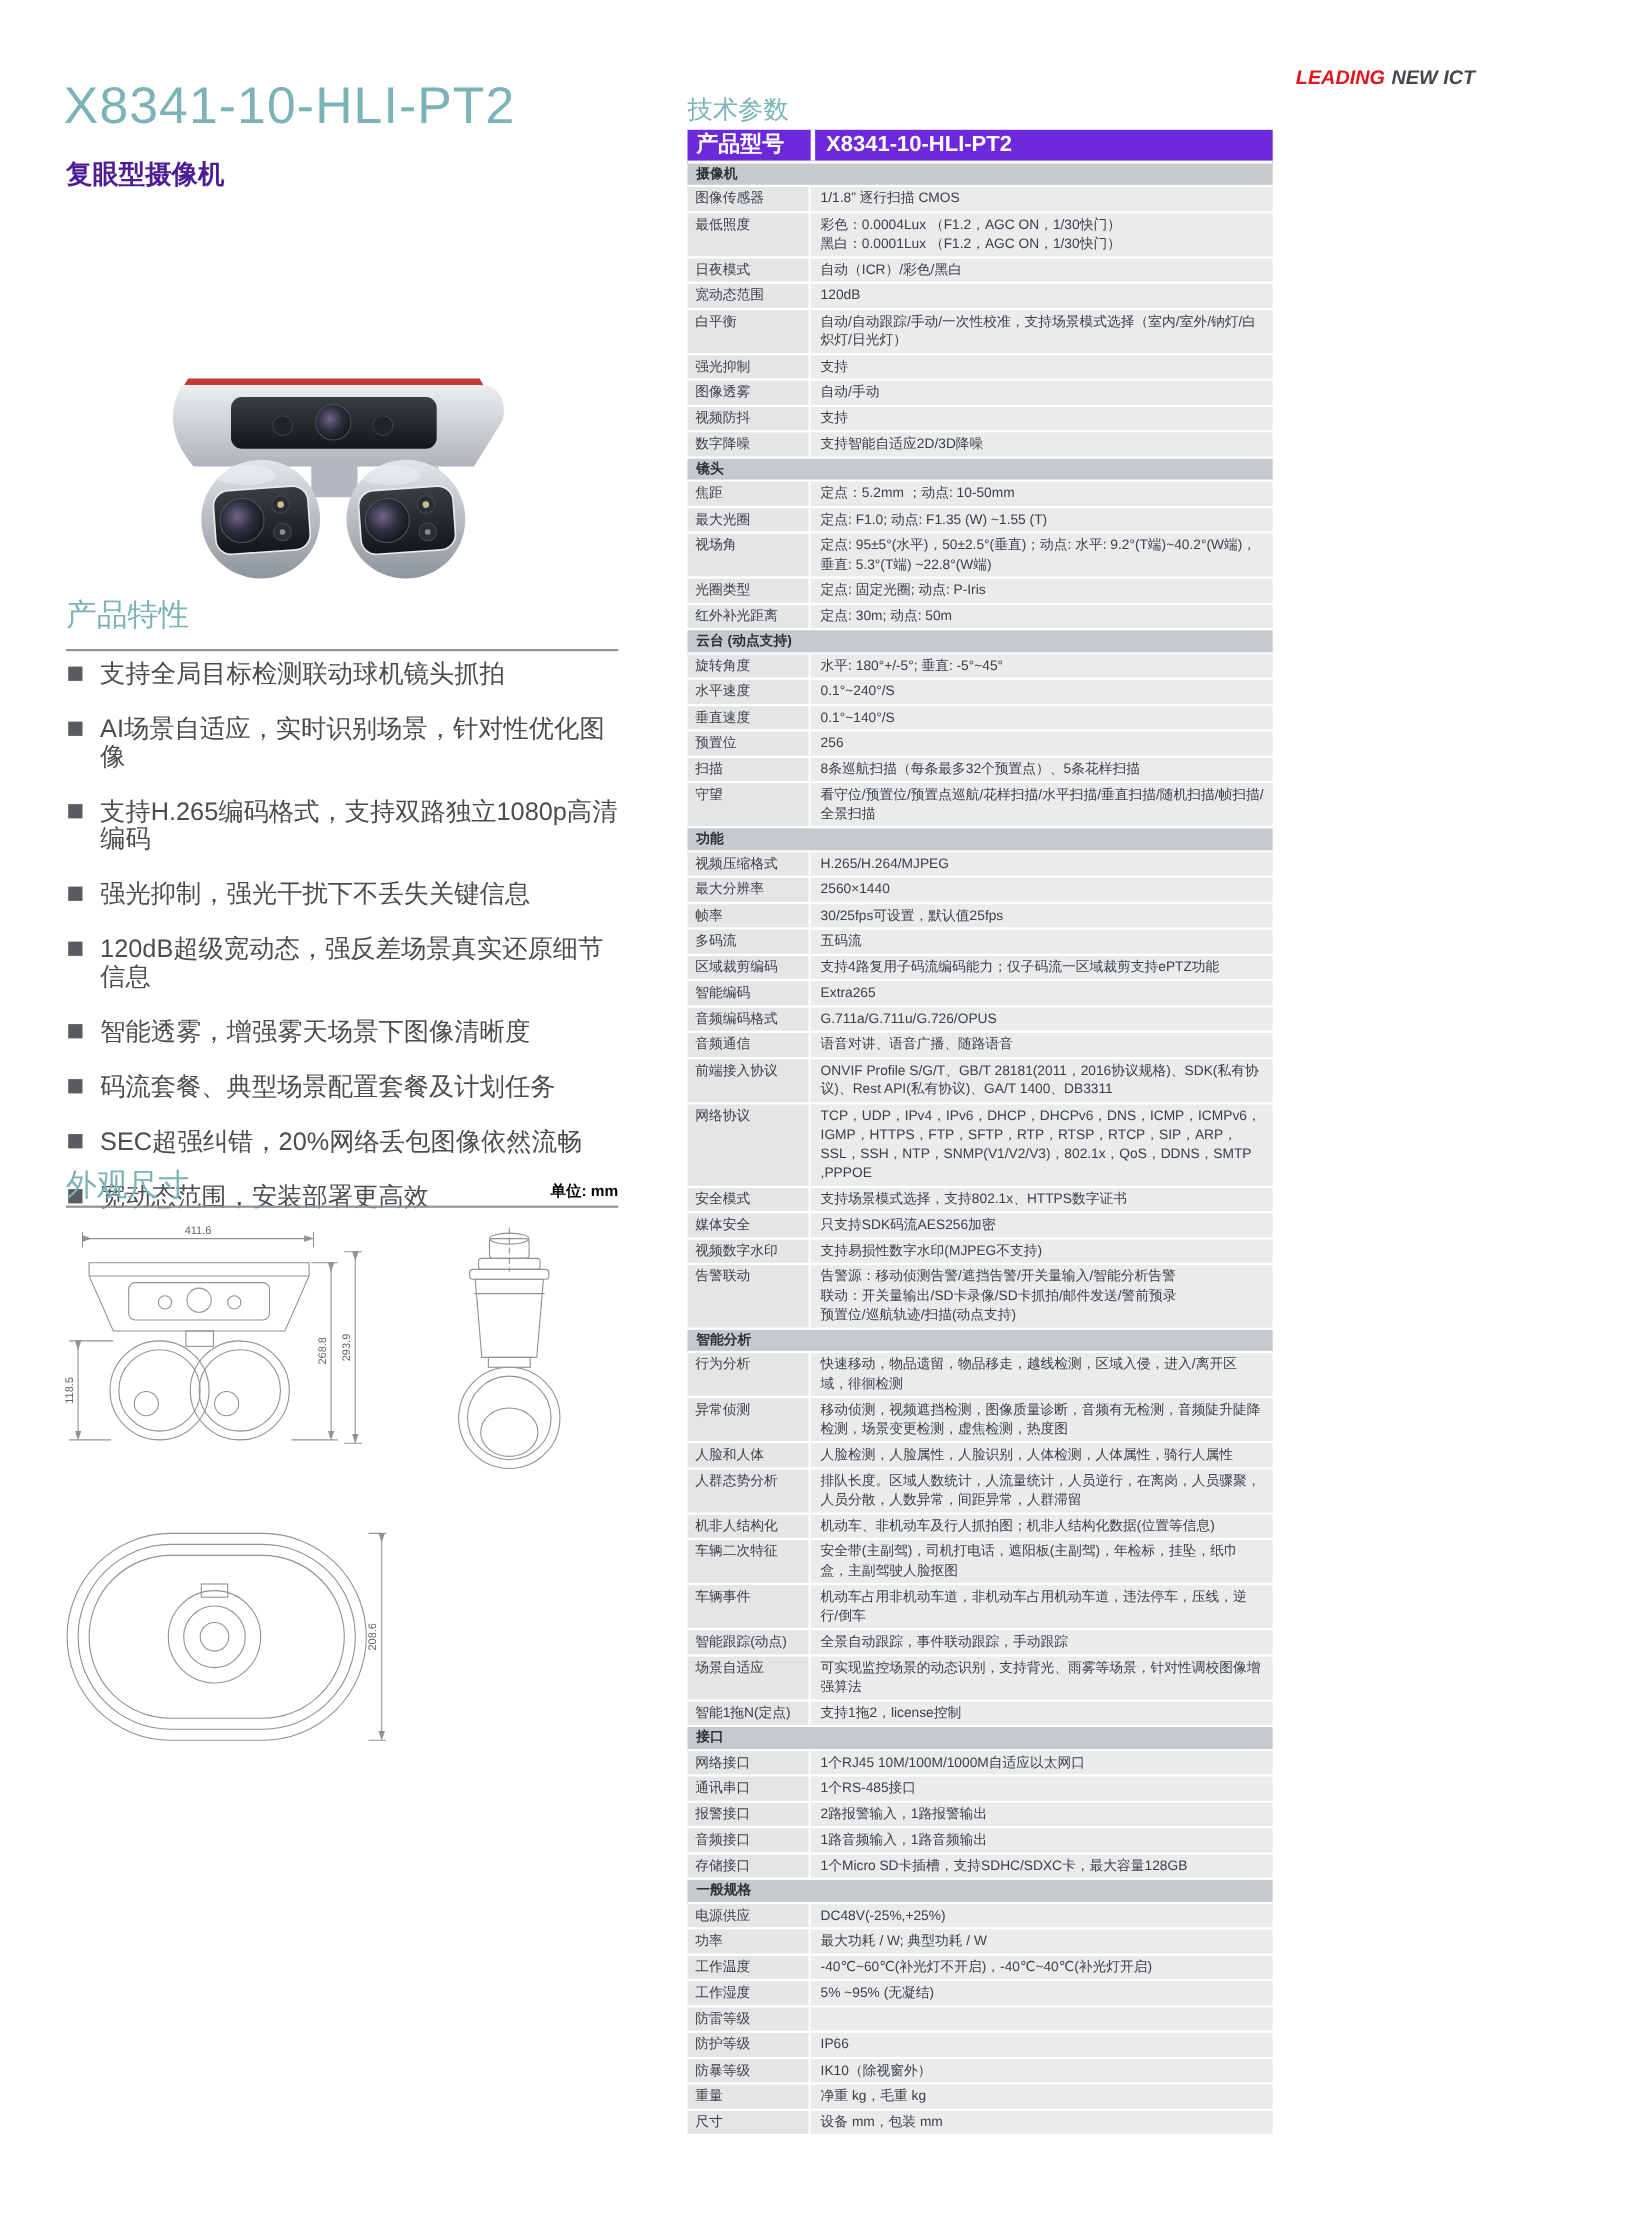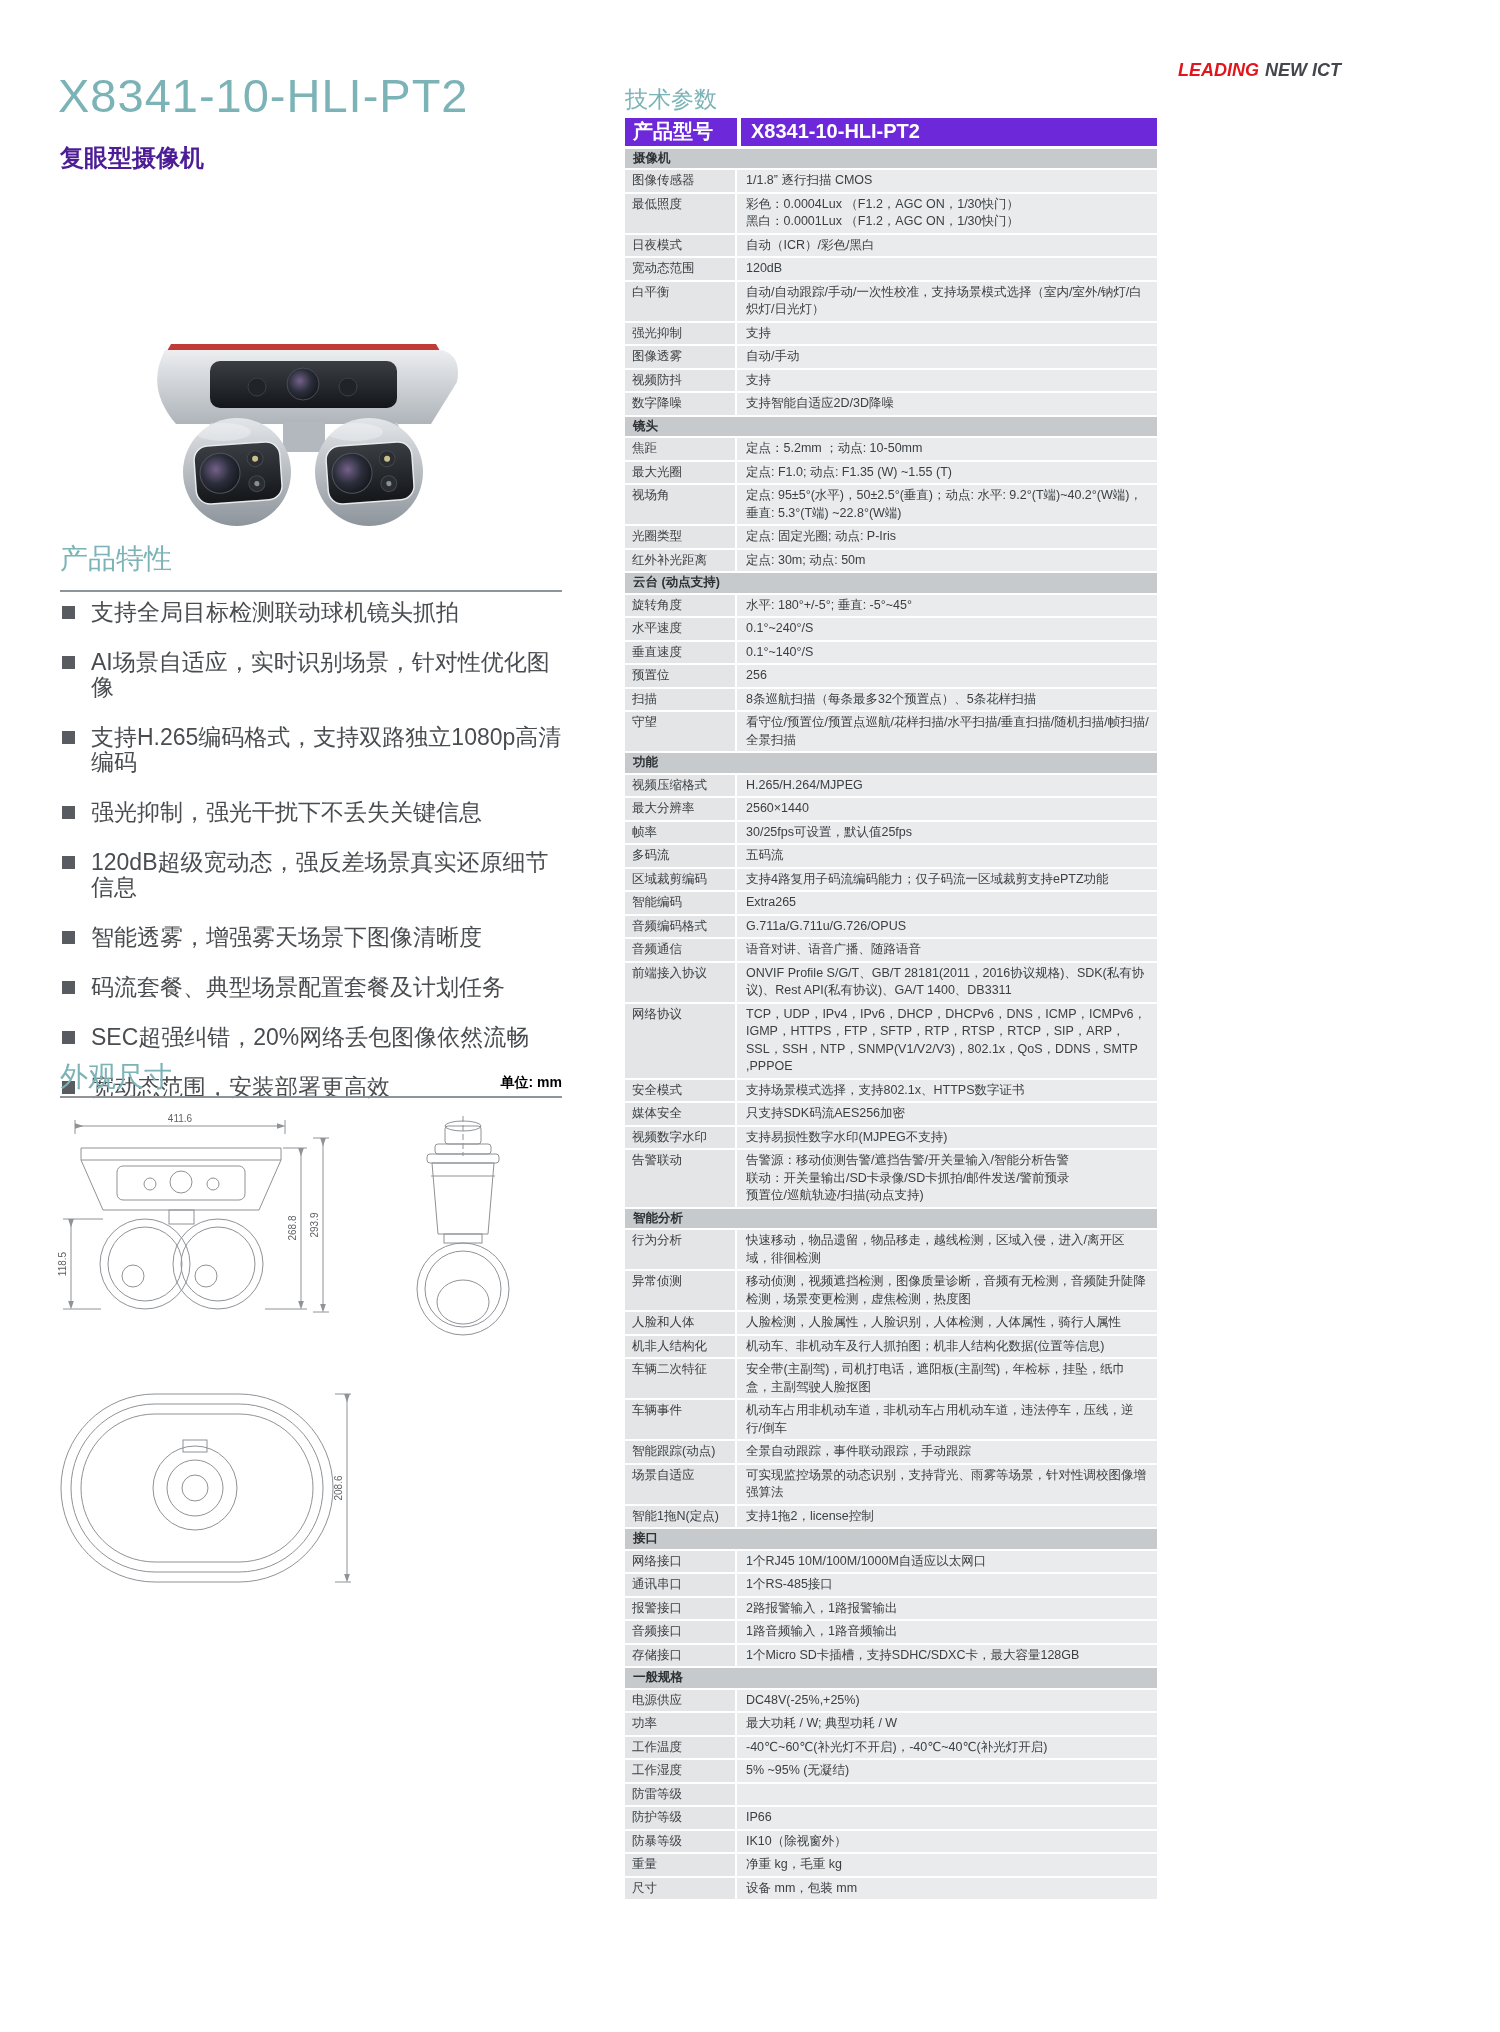--- a/index.html
+++ b/index.html
@@ -378,20 +378,24 @@
         </div>
         <div class="row">
           <div class="lcell">异常侦测</div>
           <div class="vcell">移动侦测，视频遮挡检测，图像质量诊断，音频有无检测，音频陡升陡降检测，场景变更检测，虚焦检测，热度图</div>
         </div>
         <div class="row">
           <div class="lcell">人脸和人体</div>
           <div class="vcell">人脸检测，人脸属性，人脸识别，人体检测，人体属性，骑行人属性</div>
         </div>
         <div class="row">
+          <div class="lcell">人群态势分析</div>
+          <div class="vcell">排队长度。区域人数统计，人流量统计，人员逆行，在离岗，人员骤聚，人员分散，人数异常，间距异常，人群滞留</div>
+        </div>
+        <div class="row">
           <div class="lcell">机非人结构化</div>
           <div class="vcell">机动车、非机动车及行人抓拍图；机非人结构化数据(位置等信息)</div>
         </div>
         <div class="row">
           <div class="lcell">车辆二次特征</div>
           <div class="vcell">安全带(主副驾)，司机打电话，遮阳板(主副驾)，年检标，挂坠，纸巾盒，主副驾驶人脸抠图</div>
         </div>
         <div class="row">
           <div class="lcell">车辆事件</div>
           <div class="vcell">机动车占用非机动车道，非机动车占用机动车道，违法停车，压线，逆行/倒车</div>

